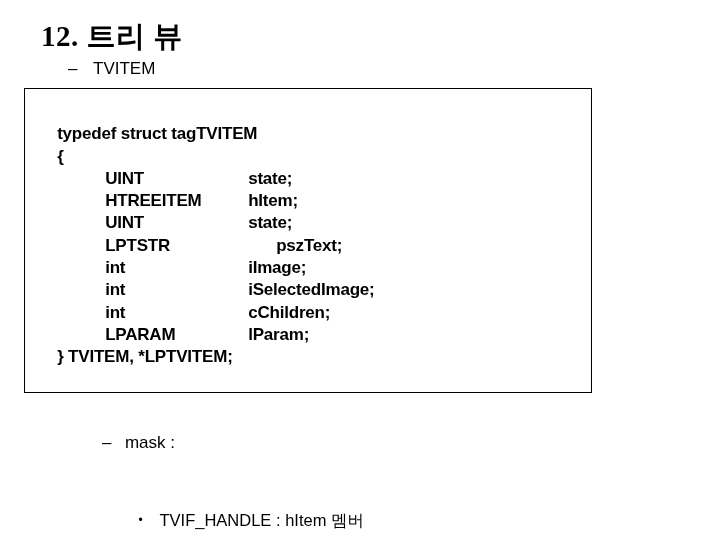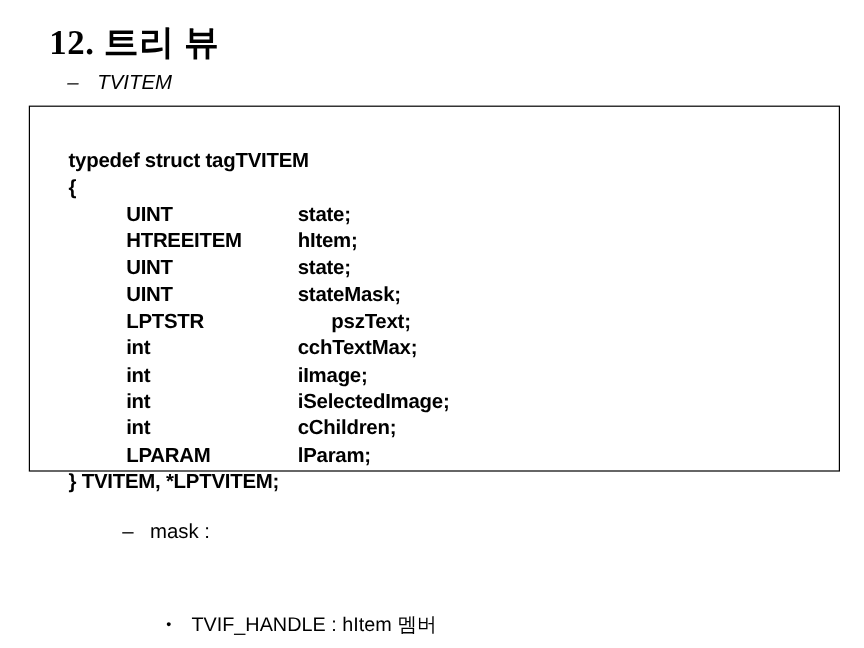--- a/index.html
+++ b/index.html
@@ -25,39 +25,38 @@
     font-size: 29px;
     line-height: 34px;
     font-weight: 700;
     letter-spacing: 0.5px;
     white-space: nowrap;
   }
 
   
   #subtitle-row {
     position: absolute;
-    left: 56px;
+    left: 68px;
     top: 58px;
     font-size: 17px;
     line-height: 22px;
     white-space: nowrap;
-    font-style: italic;
   }
   .dash-mark {
     display: inline-block;
     width: 25px;
     font-size: 17px;
   }
 
   
   #code-box {
     position: absolute;
     left: 24px;
     top: 88px;
-    width: 676px;
+    width: 568px;
     height: 305px;
     border: 1.5px solid #000000;
     box-sizing: border-box;
     background: #ffffff;
   }
   #code-inner {
     position: absolute;
     left: 5px;
     top: 12px;
     right: 0;
@@ -147,28 +146,22 @@
 
     <div class="code-line">
       <span class="ctype">UINT</span><span class="cname">state;</span>
     </div>
     <div class="code-line">
       <span class="ctype">HTREEITEM</span><span class="cname">hItem;</span>
     </div>
     <div class="code-line">
       <span class="ctype">UINT</span><span class="cname">state;</span>
     </div>
-    <div class="code-line">
-      <span class="ctype">UINT</span><span class="cname">stateMask;</span>
-    </div>
     <div class="code-line indent-extra">
       <span class="ctype">LPTSTR</span><span class="cname">pszText;</span>
-    </div>
-    <div class="code-line">
-      <span class="ctype">int</span><span class="cname">cchTextMax;</span>
     </div>
     <div class="code-line">
       <span class="ctype">int</span><span class="cname">iImage;</span>
     </div>
     <div class="code-line">
       <span class="ctype">int</span><span class="cname">iSelectedImage;</span>
     </div>
     <div class="code-line">
       <span class="ctype">int</span><span class="cname">cChildren;</span>
     </div>

